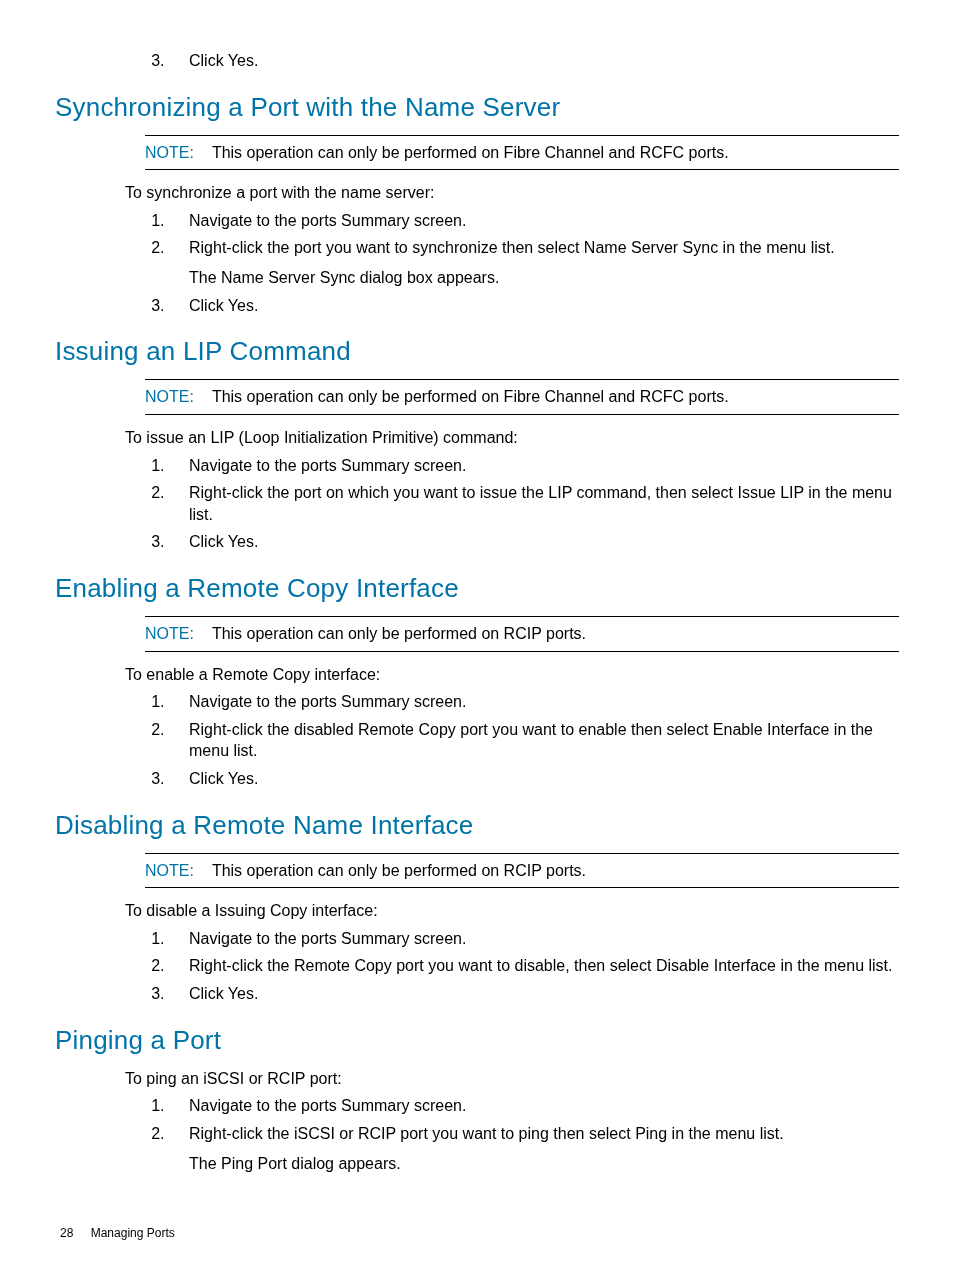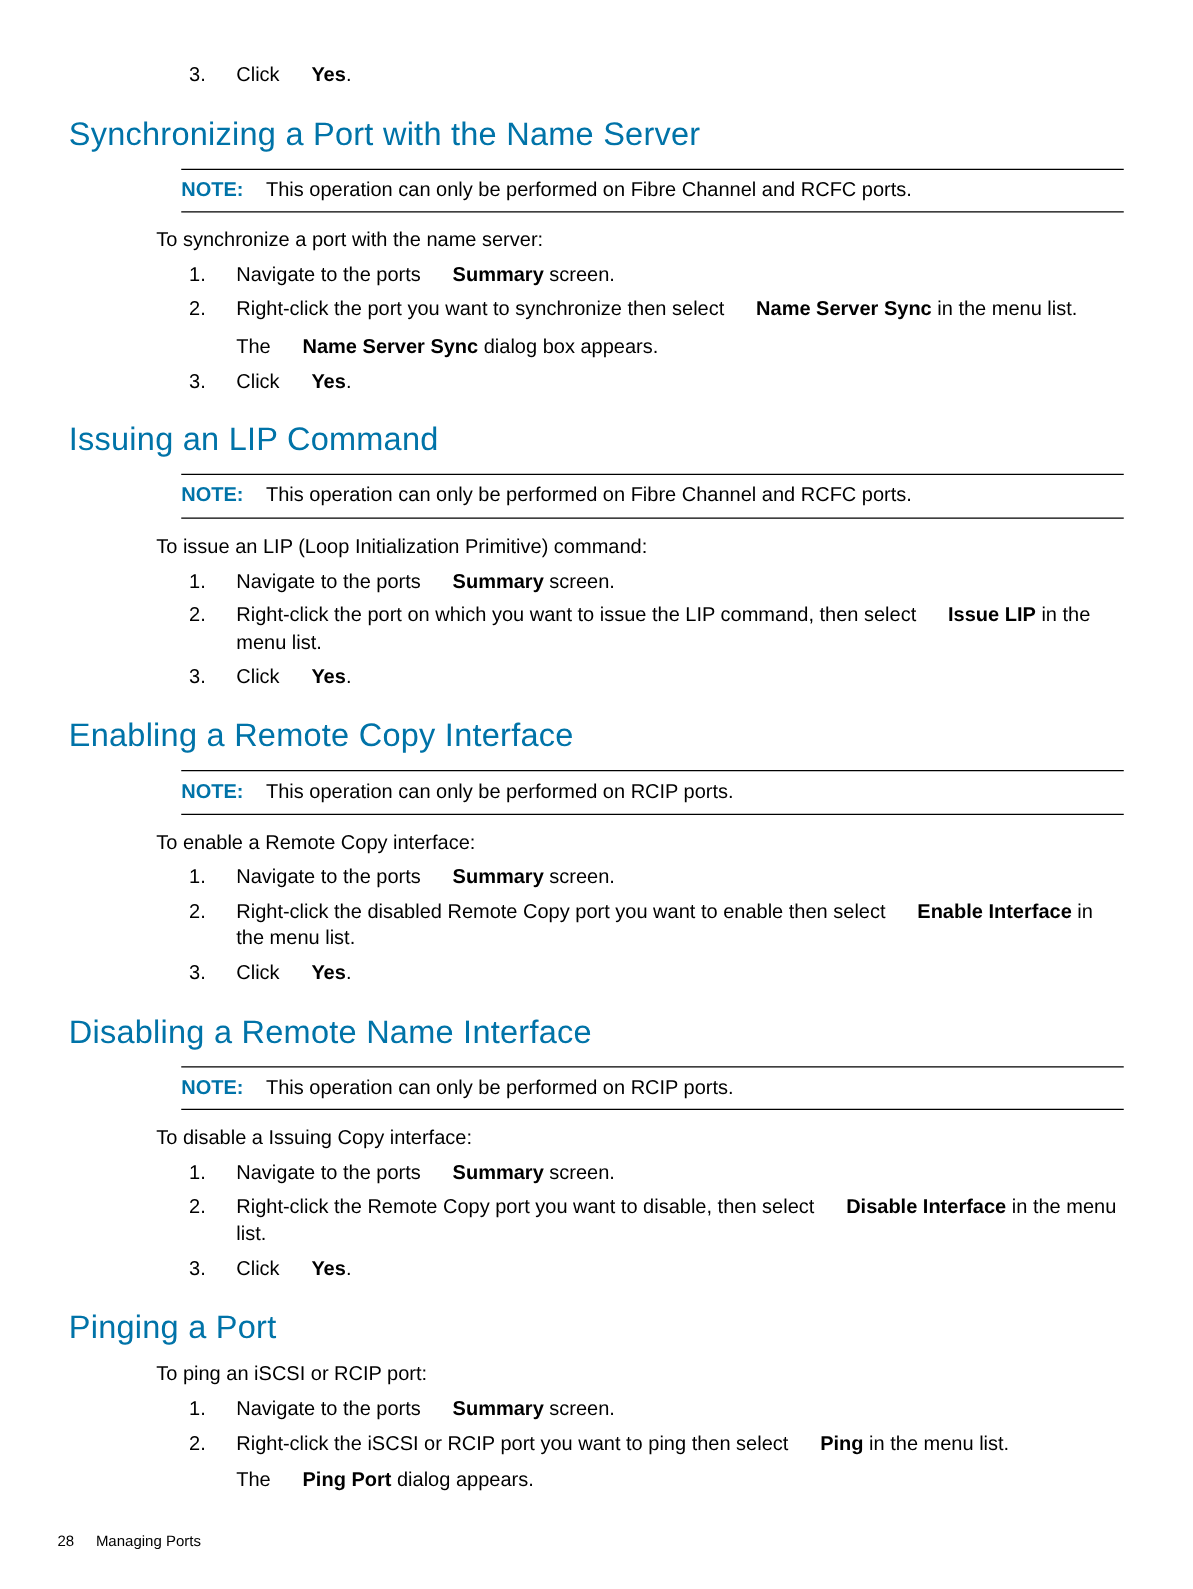--- a/index.html
+++ b/index.html
@@ -21,21 +21,21 @@
     letter-spacing: 0.2px;
   }
   .note-block {
     margin: 0 0 12px 90px;
     border-top: 1px solid #000;
     border-bottom: 1px solid #000;
     padding: 6px 4px 6px 0;
     font-size: 16px;
   }
   .note-label {
-    font-weight: bold;
+    font-weight: normal;
     color: #0073a8;
     padding-right: 18px;
   }
   .intro {
     margin: 10px 0 6px 70px;
   }
   ol.steps {
     margin: 4px 0 8px 70px;
     padding-left: 44px;
   }
@@ -48,24 +48,24 @@
     margin-top: 8px;
   }
   ol.top-step {
     margin: 0 0 8px 70px;
     padding-left: 44px;
   }
   ol.top-step > li {
     padding-left: 20px;
     margin-bottom: 6px;
   }
-  b { font-weight: bold; margin-left: 21px; }
+  b { font-weight: normal; }
   .footer {
     position: absolute;
-    left: 46px;
+    left: 60px;
     bottom: 30px;
     font-size: 12px;
   }
   .footer .pn { margin-right: 14px; }
 </style>
 </head>
 <body>
 
 <ol class="top-step" start="3">
   <li>

